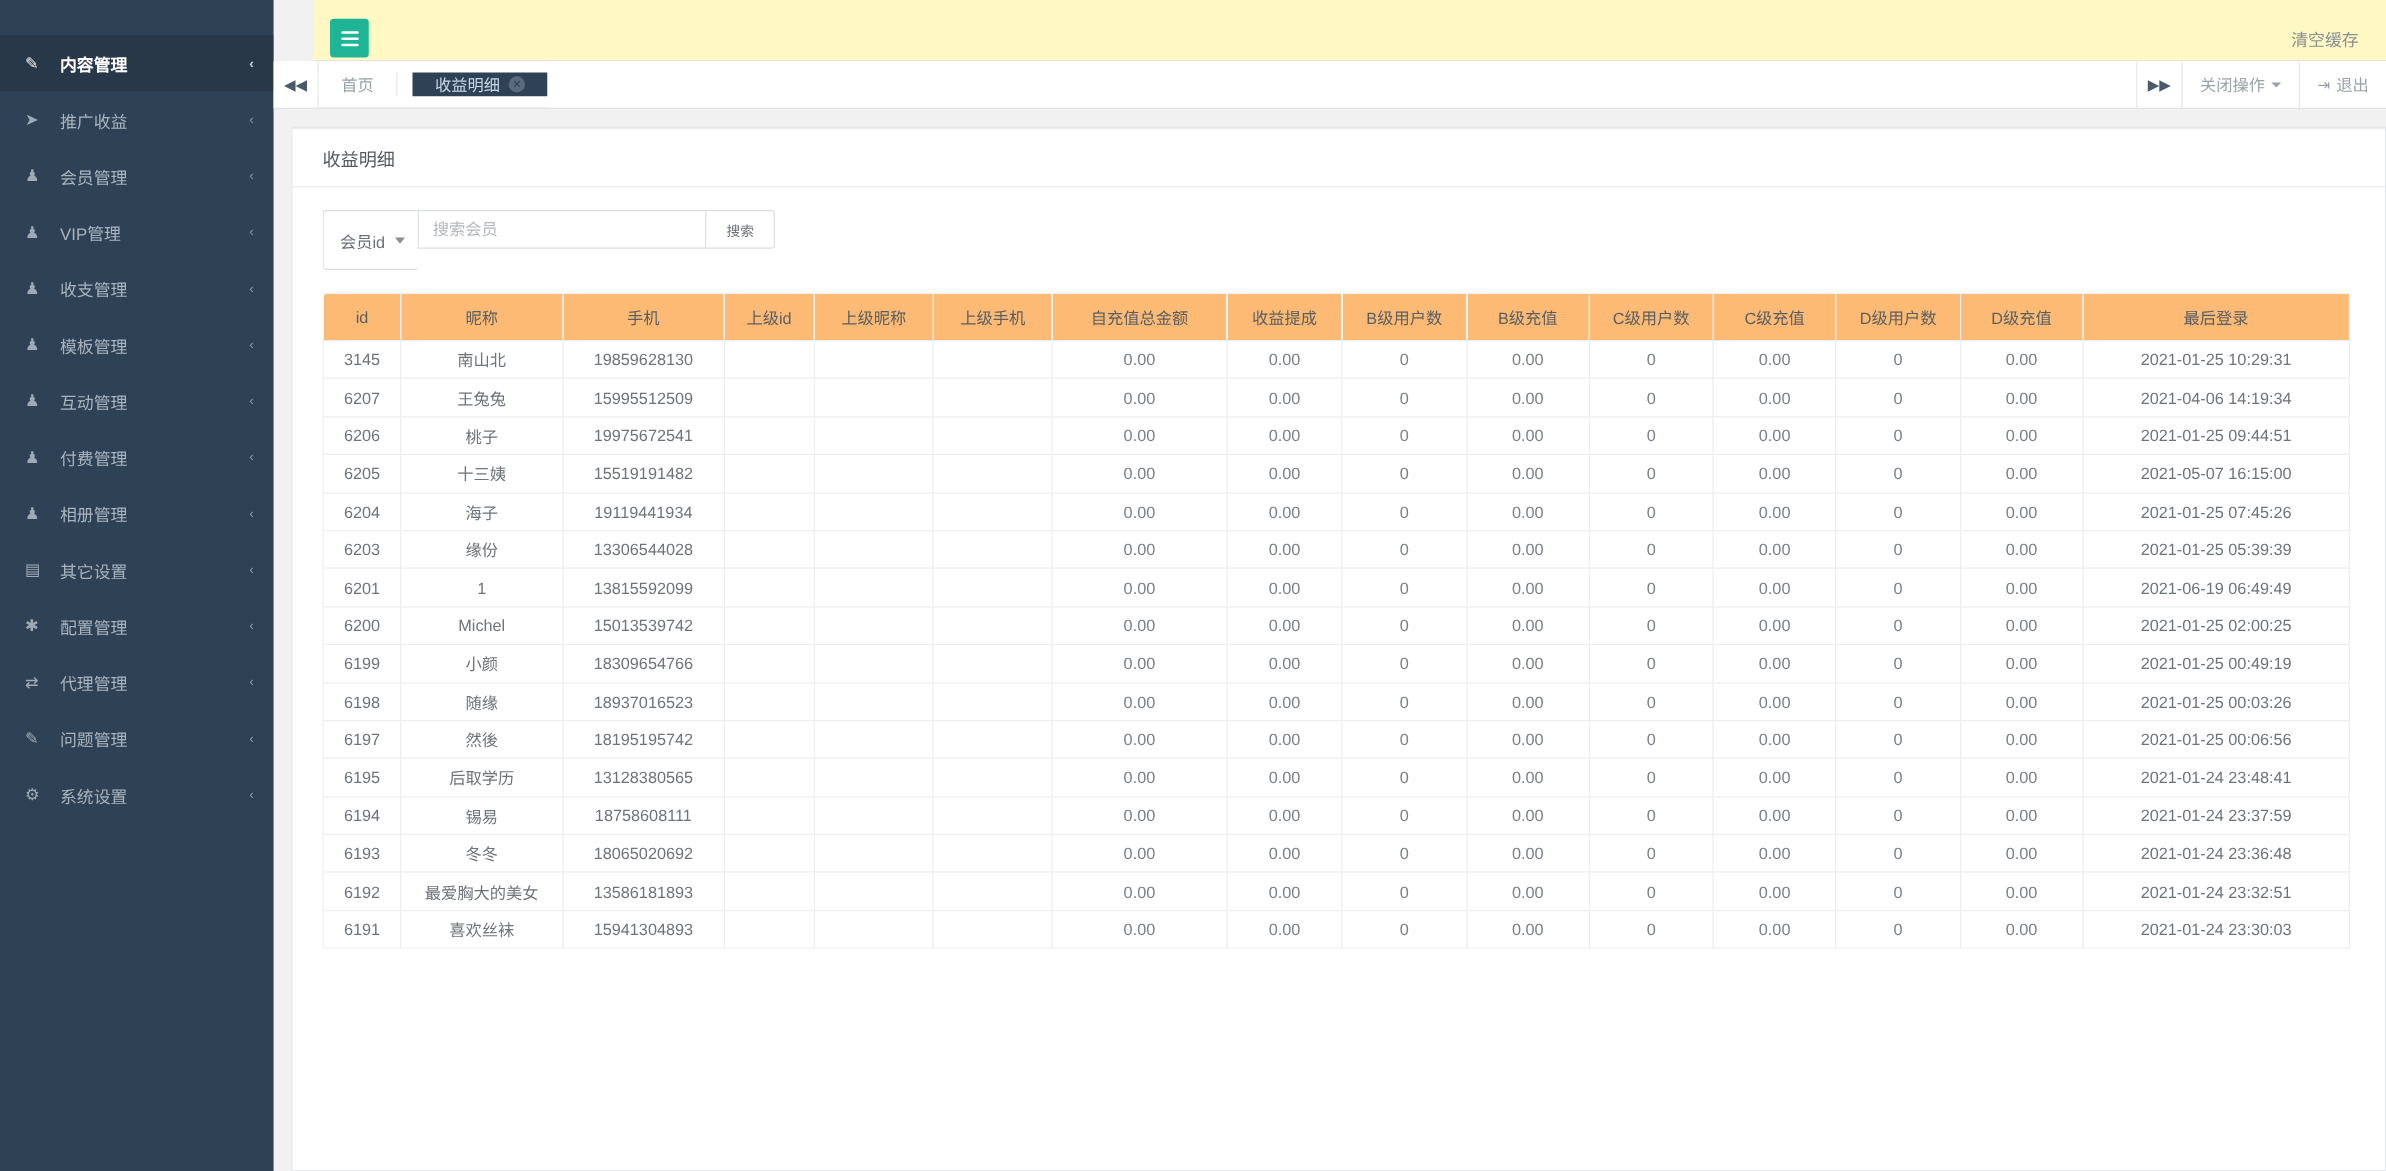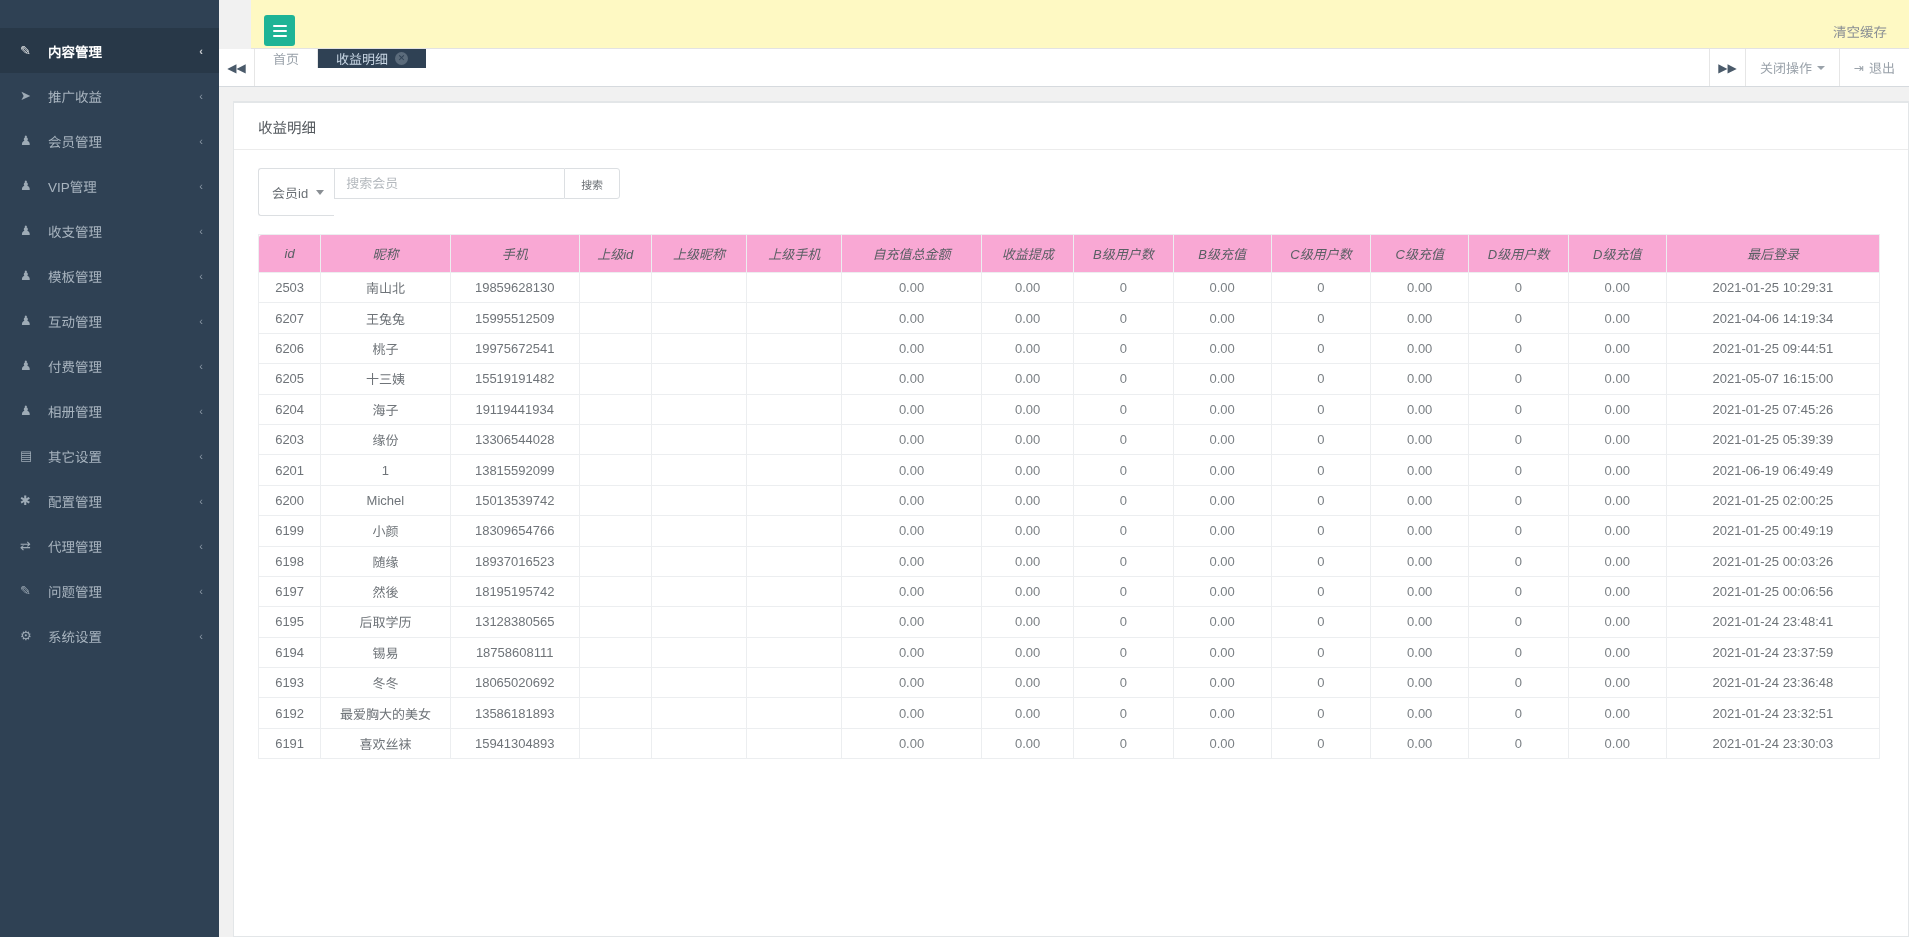--- a/index.html
+++ b/index.html
@@ -150,21 +150,21 @@
   .tab-scroll-btn {
     width: 36px;
     display: flex; align-items: center; justify-content: center;
     color: #4a5a6a;
     font-size: 12px;
     border-right: 1px solid #e6e6e6;
     cursor: pointer;
     background: #fff;
   }
   .tab-scroll-btn.right { border-right: none; border-left: 1px solid #e6e6e6; }
-  .tabs { display: flex; align-items: flex-start; flex: 0 0 auto; }
+  .tabs { display: flex; align-items: center; flex: 0 0 auto; gap: 12px; }
   .tab {
     padding: 0 18px;
     display: flex; align-items: center;
     font-size: 13px;
     color: #9aa2aa;
     border-right: 1px solid #e6e6e6;
     cursor: pointer;
     background: #fff;
     white-space: nowrap;
   }
@@ -290,23 +290,22 @@
     font-size: 13px;
     color: #6f7479;
     font-weight: normal;
     height: 30.4px;
     padding: 0 4px;
     white-space: nowrap;
     overflow: hidden;
   }
   table.grid th {
     color: #5a5f64;
-    background: #f9a8d4;
+    background: #fdba74;
     height: 38px;
-    font-style: italic;
   }
   table.grid tr:first-child th:first-child { border-top-left-radius: 3px; }
   table.grid td.num { color: #7b8085; }
 
   
   col.c-id      { width: 52px; }
   col.c-nick    { width: 108px; }
   col.c-phone   { width: 108px; }
   col.c-pid     { width: 60px; }
   col.c-pnick   { width: 80px; }
@@ -491,21 +490,21 @@
                     <th>B级充值</th>
                     <th>C级用户数</th>
                     <th>C级充值</th>
                     <th>D级用户数</th>
                     <th>D级充值</th>
                     <th>最后登录</th>
                   </tr>
               </thead>
               <tbody id="tbody-root">
                   <tr>
-                    <td>2503</td>
+                    <td>3145</td>
                     <td>南山北</td>
                     <td>19859628130</td>
                     <td></td>
                     <td></td>
                     <td></td>
                     <td class="num">0.00</td>
                     <td class="num">0.00</td>
                     <td class="num">0</td>
                     <td class="num">0.00</td>
                     <td class="num">0</td>

